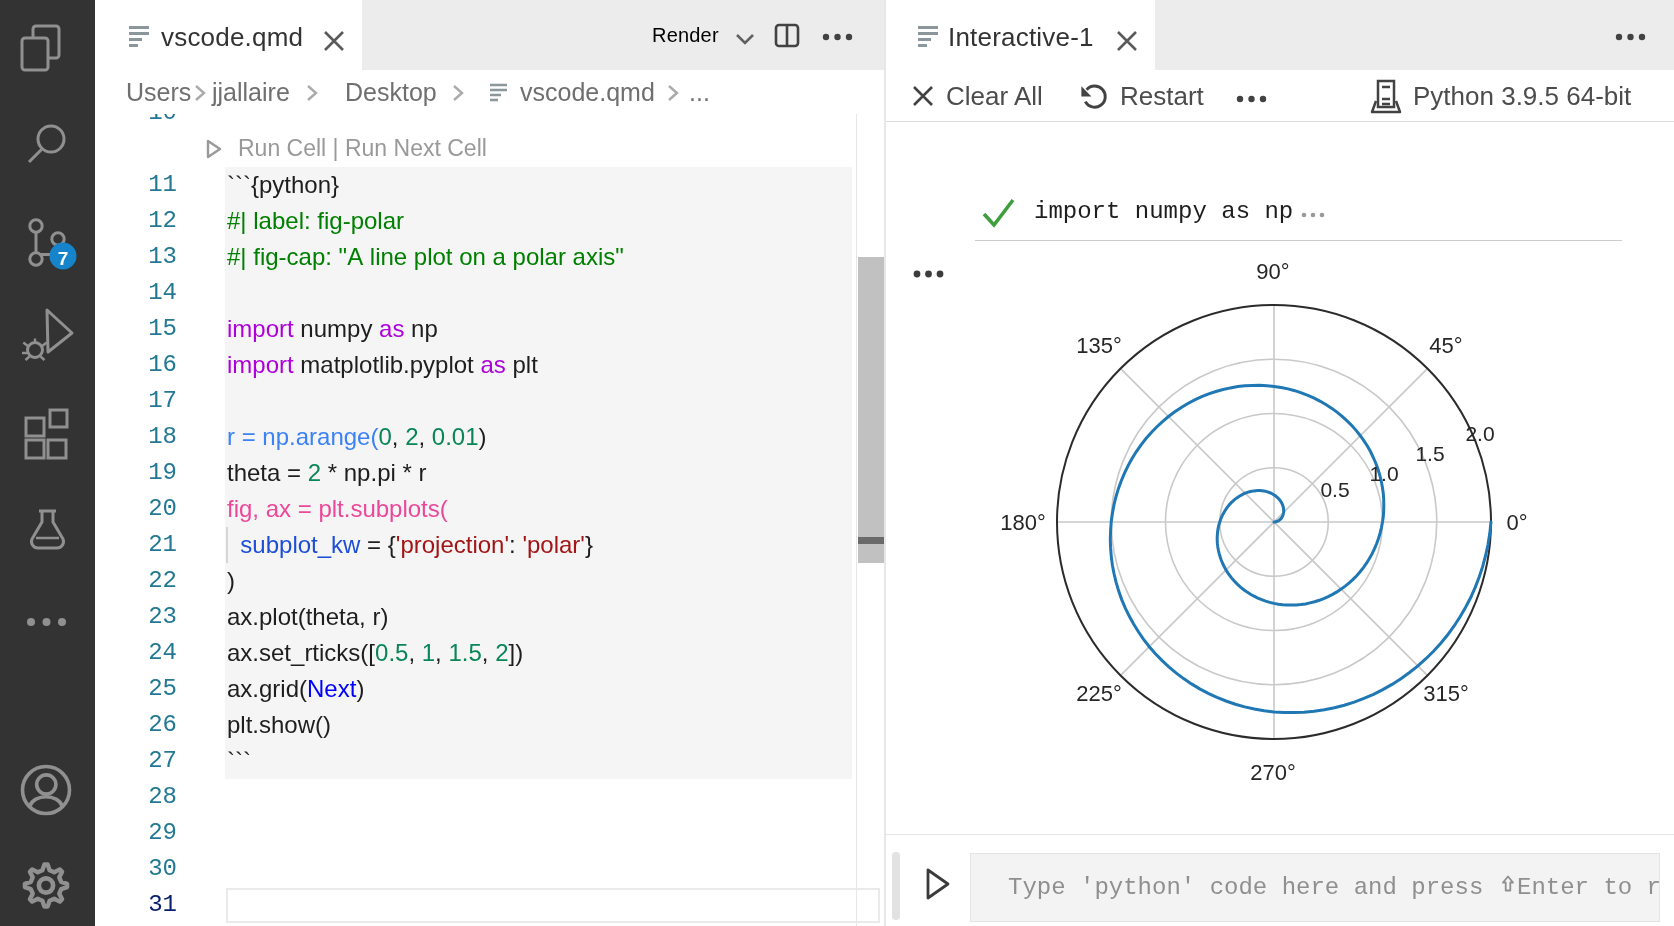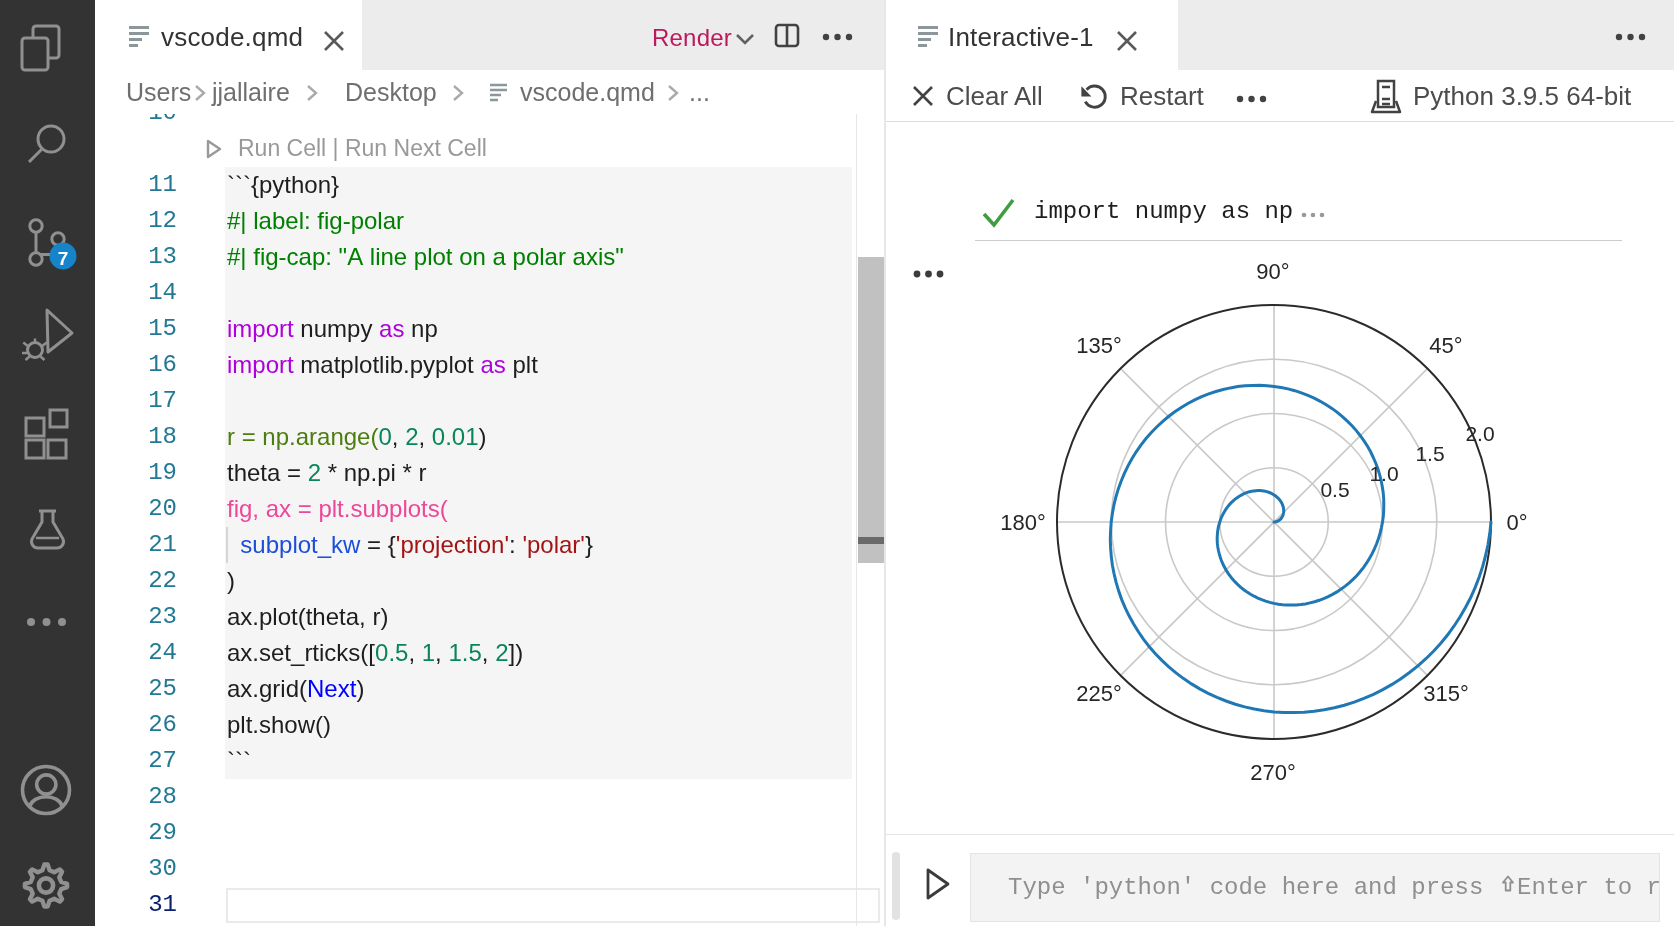--- a/index.html
+++ b/index.html
@@ -16,21 +16,21 @@
 .ln.cur{color:#0b216f}
 .cl{position:absolute;left:132px;height:36px;line-height:36px;font-family:Liberation Sans, sans-serif;font-size:24px;white-space:pre}
 #codelens{position:absolute;left:111px;top:17px;height:36px;line-height:34px;font-size:23px;color:#999999}
 #curline{position:absolute;left:131px;top:774px;width:654px;height:35px;border:2px solid #eaeaea}
 #sbborder{position:absolute;left:761px;top:0;width:1px;height:812px;background:#e7e7e7}
 #sbthumb{position:absolute;left:763px;top:143px;width:26px;height:306px;background:#c1c1c1}
 #sbmark{position:absolute;left:763px;top:423px;width:26px;height:7px;background:#6a6a6a}
 #divider{position:absolute;left:884px;top:0;width:2px;height:926px;background:#e7e7e7}
 #rpanel{position:absolute;left:886px;top:0;width:788px;height:926px;background:#fff}
 #rtabbar{position:absolute;left:0;top:0;width:788px;height:70px;background:#ececec}
-#rtab1{position:absolute;left:0;top:0;width:292px;height:70px;background:#fff}
+#rtab1{position:absolute;left:0;top:0;width:269px;height:70px;background:#fff}
 #rtoolbar{position:absolute;left:0;top:70px;width:788px;height:52px;background:#fff;border-bottom:1px solid #dedede}
 .tbtxt{position:absolute;top:11px;font-size:26px;color:#4c4c4c}
 #rcontent{position:absolute;left:0;top:123px;width:788px;height:711px;background:#fff}
 .mono{font-family:"Liberation Mono",monospace}
 #inparea{position:absolute;left:0;top:834px;width:788px;height:92px;background:#fff;border-top:1px solid #e5e5e5}
 #inbox{position:absolute;left:84px;top:18px;width:690px;height:69px;background:#f3f3f3;border:1px solid #e4e4e4;overflow:hidden}
 #inbox span{position:absolute;top:0;line-height:67px;font-family:"Liberation Mono",monospace;font-size:24px;color:#8f8f8f;white-space:pre}
 #handle{position:absolute;left:6px;top:17px;width:8px;height:68px;background:#e2e2e2;border-radius:5px}
 svg{position:absolute;overflow:visible}
 </style></head><body>
@@ -83,21 +83,21 @@
   <div id="tabbar">
     <div id="tab1">
       <svg width="30" height="24" style="left:33px;top:25px" stroke="#8c979c" stroke-width="3">
         <path d="M1,2.5 h20 M1,8.5 h20 M1,14.5 h13 M1,20.5 h9"></path>
       </svg>
       <div class="tablabel" style="left:66px">vscode.qmd</div>
       <svg width="22" height="22" style="left:228px;top:30px" stroke="#5a5a5a" stroke-width="2.6">
         <path d="M2,2 L20,20 M20,2 L2,20"></path>
       </svg>
     </div>
-    <div class="tablabel" style="left:557px;top:24px;color:#be185d;font-size:24px">Render</div>
+    <div class="tablabel" style="left:557px;top:24px;color:#000000;font-size:20px">Render</div>
     <svg width="18" height="12" style="left:640px;top:33px" fill="none" stroke="#616161" stroke-width="2.6">
         <path d="M2,2 L10,10 L18,2"></path>
       </svg>
     <svg width="26" height="26" style="left:679px;top:23px" fill="none" stroke="#424242" stroke-width="2.6">
       <rect x="2" y="2" width="22" height="21" rx="3"></rect>
         <path d="M13,2 v21"></path>
     </svg>
     <g></g>
     <svg width="32" height="10" style="left:727px;top:32px" fill="#424242">
         <circle cx="4" cy="5" r="3.2"></circle>
@@ -142,21 +142,21 @@
 <div class="cl" style="top:89px"><span style="color:#008000">#|&nbsp;label:&nbsp;fig-polar</span></div>
 <div class="ln" style="top:125px">13</div>
 <div class="cl" style="top:125px"><span style="color:#008000">#|&nbsp;fig-cap:&nbsp;"A&nbsp;line&nbsp;plot&nbsp;on&nbsp;a&nbsp;polar&nbsp;axis"</span></div>
 <div class="ln" style="top:161px">14</div>
 <div class="ln" style="top:197px">15</div>
 <div class="cl" style="top:197px"><span style="color:#af00db">import</span><span style="color:#1e1e1e">&nbsp;numpy&nbsp;</span><span style="color:#af00db">as</span><span style="color:#1e1e1e">&nbsp;np</span></div>
 <div class="ln" style="top:233px">16</div>
 <div class="cl" style="top:233px"><span style="color:#af00db">import</span><span style="color:#1e1e1e">&nbsp;matplotlib.pyplot&nbsp;</span><span style="color:#af00db">as</span><span style="color:#1e1e1e">&nbsp;plt</span></div>
 <div class="ln" style="top:269px">17</div>
 <div class="ln" style="top:305px">18</div>
-<div class="cl" style="top:305px"><span style="color:#4d7c0f">r&nbsp;=&nbsp;np.arange(</span><span style="color:#098658">0</span><span style="color:#1e1e1e">,&nbsp;</span><span style="color:#098658">2</span><span style="color:#1e1e1e">,&nbsp;</span><span style="color:#098658">0.01</span><span style="color:#1e1e1e">)</span></div>
+<div class="cl" style="top:305px"><span style="color:#3b82f6">r&nbsp;=&nbsp;np.arange(</span><span style="color:#098658">0</span><span style="color:#1e1e1e">,&nbsp;</span><span style="color:#098658">2</span><span style="color:#1e1e1e">,&nbsp;</span><span style="color:#098658">0.01</span><span style="color:#1e1e1e">)</span></div>
 <div class="ln" style="top:341px">19</div>
 <div class="cl" style="top:341px"><span style="color:#1e1e1e">theta&nbsp;=&nbsp;</span><span style="color:#098658">2</span><span style="color:#1e1e1e">&nbsp;*&nbsp;np.pi&nbsp;*&nbsp;r</span></div>
 <div class="ln" style="top:377px">20</div>
 <div class="cl" style="top:377px"><span style="color:#ec4899">fig,&nbsp;ax&nbsp;=&nbsp;plt.subplots(</span></div>
 <div class="ln" style="top:413px">21</div>
 <div class="cl" style="top:413px"><span style="color:#1e1e1e">&nbsp;&nbsp;</span><span style="color:#1d4ed8">subplot_kw</span><span style="color:#1e1e1e">&nbsp;=&nbsp;{</span><span style="color:#a31515">'projection'</span><span style="color:#1e1e1e">:&nbsp;</span><span style="color:#a31515">'polar'</span><span style="color:#1e1e1e">}</span></div>
 <div class="ln" style="top:449px">22</div>
 <div class="cl" style="top:449px"><span style="color:#1e1e1e">)</span></div>
 <div class="ln" style="top:485px">23</div>
 <div class="cl" style="top:485px"><span style="color:#1e1e1e">ax.plot(theta,&nbsp;r)</span></div>

